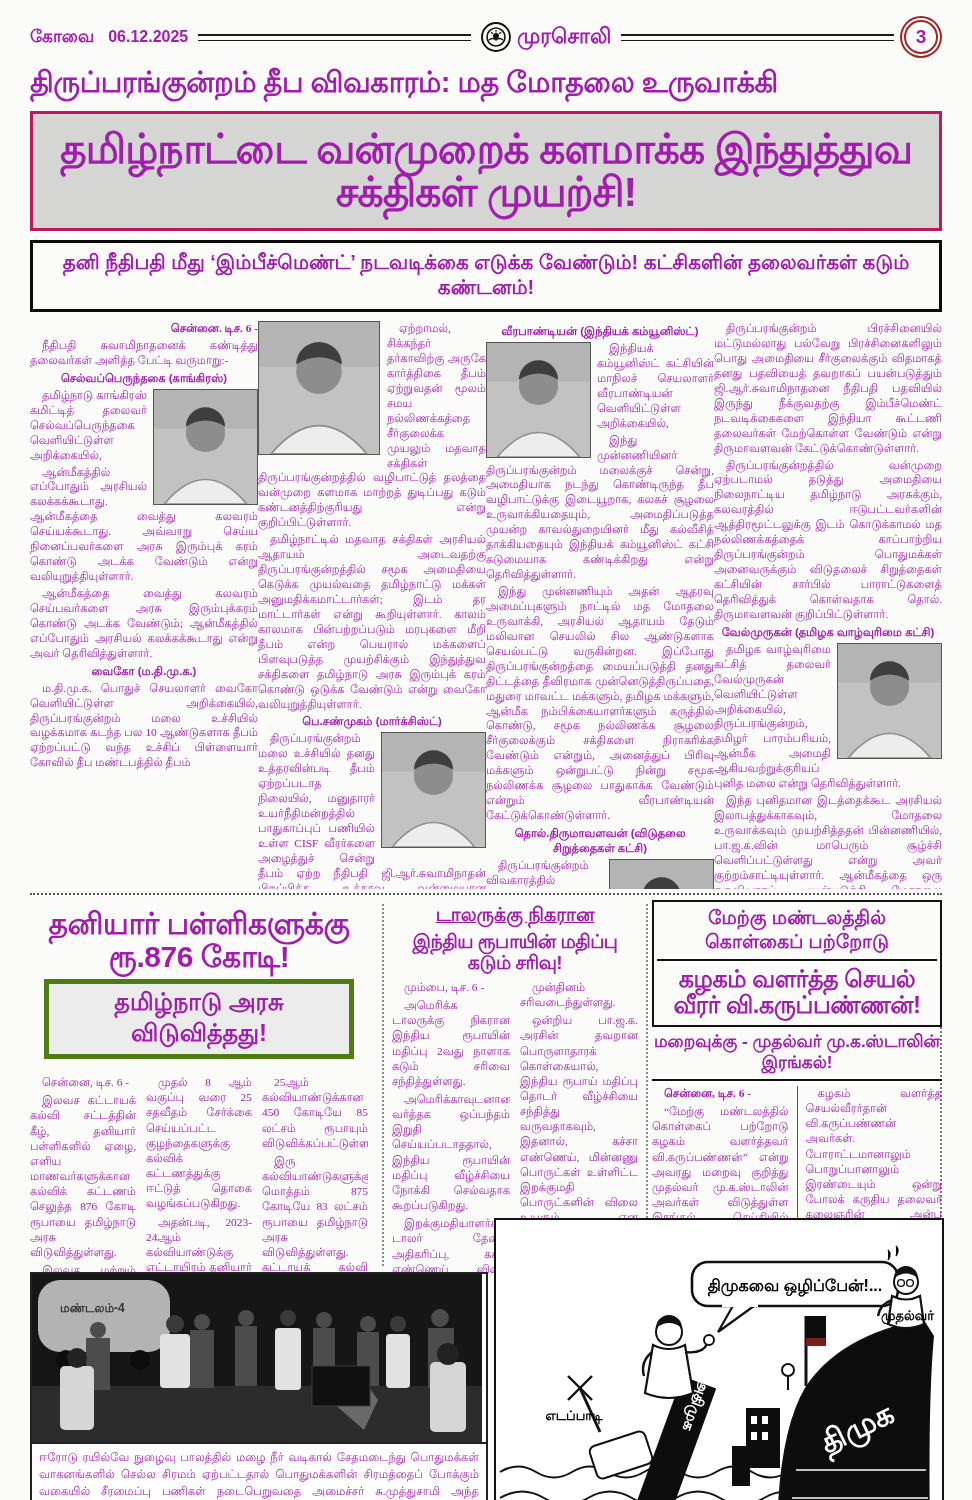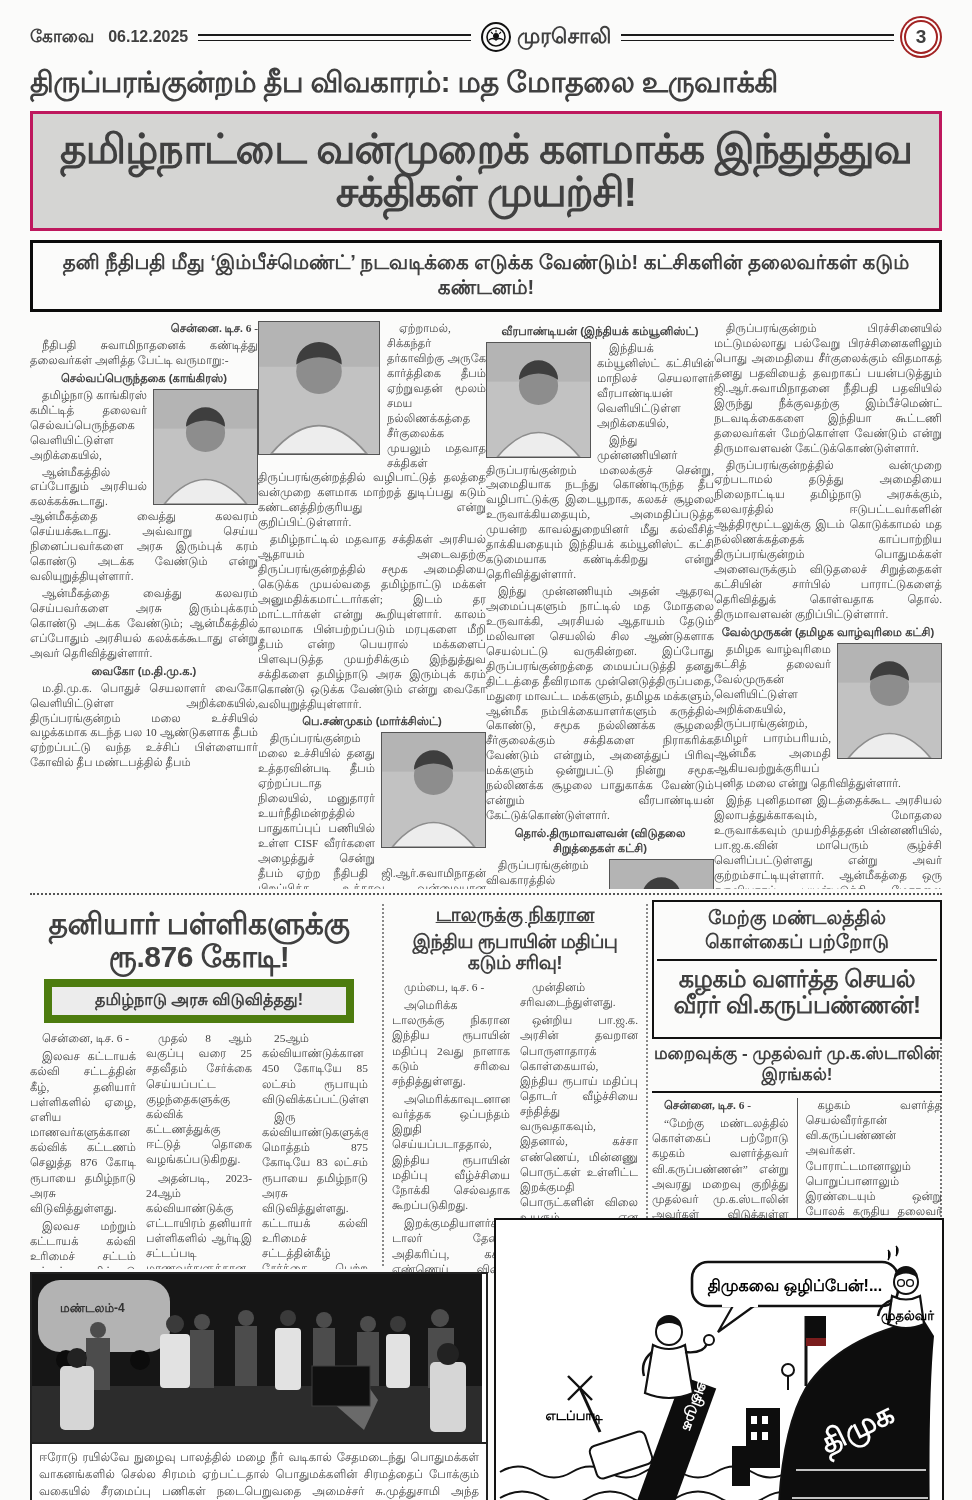--- a/index.html
+++ b/index.html
@@ -1,16 +1,16 @@
 <!DOCTYPE html>
 <html lang="ta"><head>
 <meta charset="utf-8">
 <style>
   html,body{margin:0;padding:0;background:#8a8a8a;}
-  .page{position:relative;width:972px;height:1500px;margin:0 auto;background:#fbfbfa;color:#404040;
+  .page{position:relative;width:972px;height:1500px;margin:0 auto;background:#fbfbfa;color:#a21caf;
         font-family:"Liberation Serif",serif;box-sizing:border-box;padding:20px 30px 0;overflow:hidden;}
   
   .hdr{display:flex;align-items:center;gap:10px;font-family:"Liberation Sans",sans-serif;font-weight:bold;}
   .hdr .edition{font-size:17px;}
   .hdr .date{font-size:16px;margin-left:4px;}
   .hdr .rule{flex:1;height:4px;border-top:2px solid #1a1a1a;border-bottom:1px solid #1a1a1a;}
   .masthead{display:flex;align-items:center;gap:6px;font-size:21px;font-weight:bold;}
   .logo{width:26px;height:26px;border:2px solid #111;border-radius:50%;display:flex;align-items:center;justify-content:center;}
   .pgnum{width:30px;height:30px;border:2px solid #a22323;border-radius:50%;box-shadow:0 0 0 2px #fff,0 0 0 4px #a22323;
          display:flex;align-items:center;justify-content:center;font-size:19px;font-weight:bold;background:#fff;margin-right:4px;}
@@ -34,29 +34,29 @@
   
   .bottom{position:relative;height:648px;margin-top:5px;border-right:2px dotted #777;}
   .story-kicker{font-family:"Liberation Sans",sans-serif;text-align:center;font-weight:800;text-decoration:underline;}
   .story-headline{font-family:"Liberation Sans",sans-serif;text-align:center;font-weight:900;letter-spacing:-.5px;line-height:1.1;}
   .scols{display:flex;gap:10px;overflow:hidden;font-size:11.4px;line-height:1.33;text-align:justify;}
   .scols .scol{flex:1;overflow:hidden;}
   .scols p{margin:0 0 3px;text-indent:12px;}
   .edu{position:absolute;left:0;top:4px;width:338px;}
   .edu .story-kicker{font-size:21px;}
   .edu .story-headline{font-size:30px;margin:3px 0 6px;}
-  .edu .story-subbox{border:8px solid #4d7c0f;background:#ececec;text-align:center;font-family:"Liberation Sans",sans-serif;
-        font-size:16px;font-weight:bold;padding:4px 2px;margin:0 14px 8px;}
+  .edu .story-subbox{border:5px solid #4d7c0f;background:#ececec;text-align:center;font-family:"Liberation Sans",sans-serif;
+        font-size:24px;font-weight:bold;padding:4px 2px;margin:0 14px 16px;}
   .edu .scols{height:238px;}
   .rupee{position:absolute;left:352px;top:4px;width:246px;padding:0 8px;border-left:2px dotted #888;border-right:2px dotted #888;height:362px;}
   .rupee .story-kicker{font-size:19px;}
   .rupee .story-headline{font-size:19px;margin:4px 0 6px;}
   .rupee .scols{height:296px;}
   .karup{position:absolute;left:622px;top:0;width:290px;}
-  .karup .headbox{border:2px solid #111;padding:5px 3px 18px;}
+  .karup .headbox{border:2px solid #111;padding:5px 3px 6px;}
   .karup .story-kicker{font-size:19px;text-decoration:none;border-bottom:2px solid #111;padding-bottom:4px;}
   .karup .story-headline{font-size:24px;margin:5px 0 0;}
   .karup .story-subbar{border-bottom:2px solid #111;border-top:0;text-align:center;font-family:"Liberation Sans",sans-serif;
         font-size:17px;font-weight:bold;padding:5px 0;margin:0 0 5px;}
   .karup .scols{height:168px;gap:8px;}
   .karup .scol + .scol{border-left:1px solid #555;padding-left:8px;}
   .karup .scol:first-child p:first-child{font-weight:bold;}
   
   .photobox{position:absolute;left:0;top:372px;width:454px;border:2px solid #222;background:#fff;}
   .photobox svg{display:block;}

